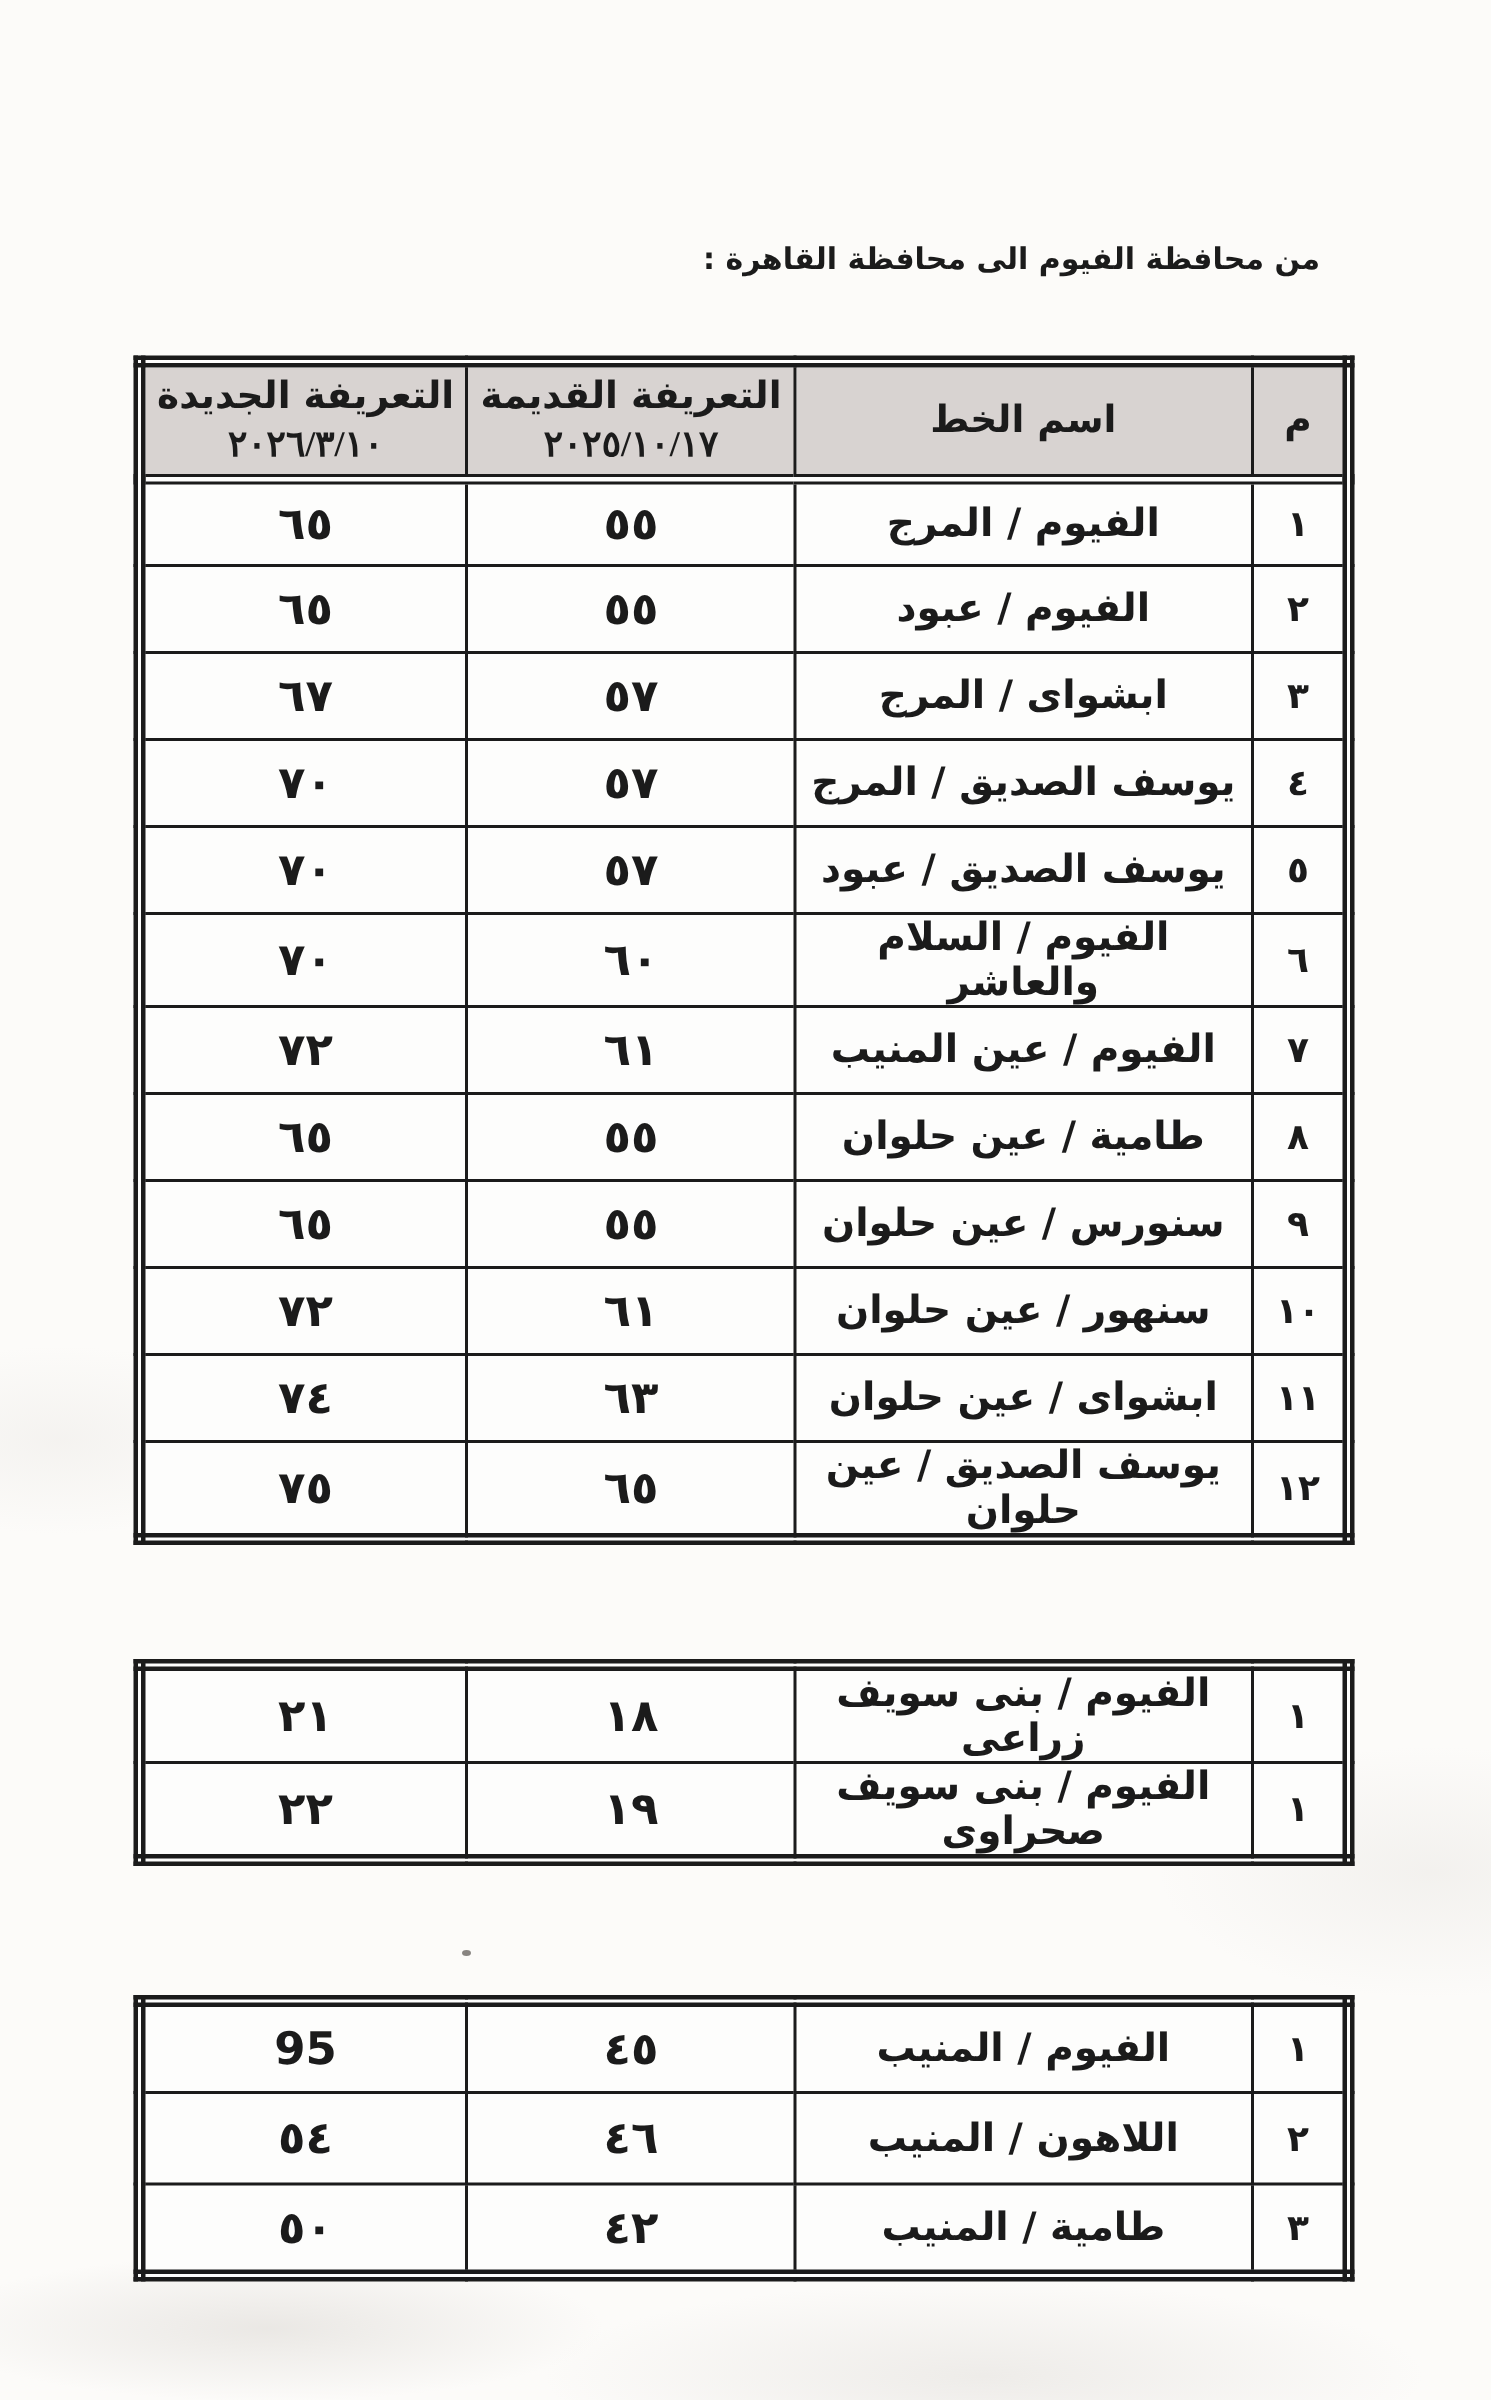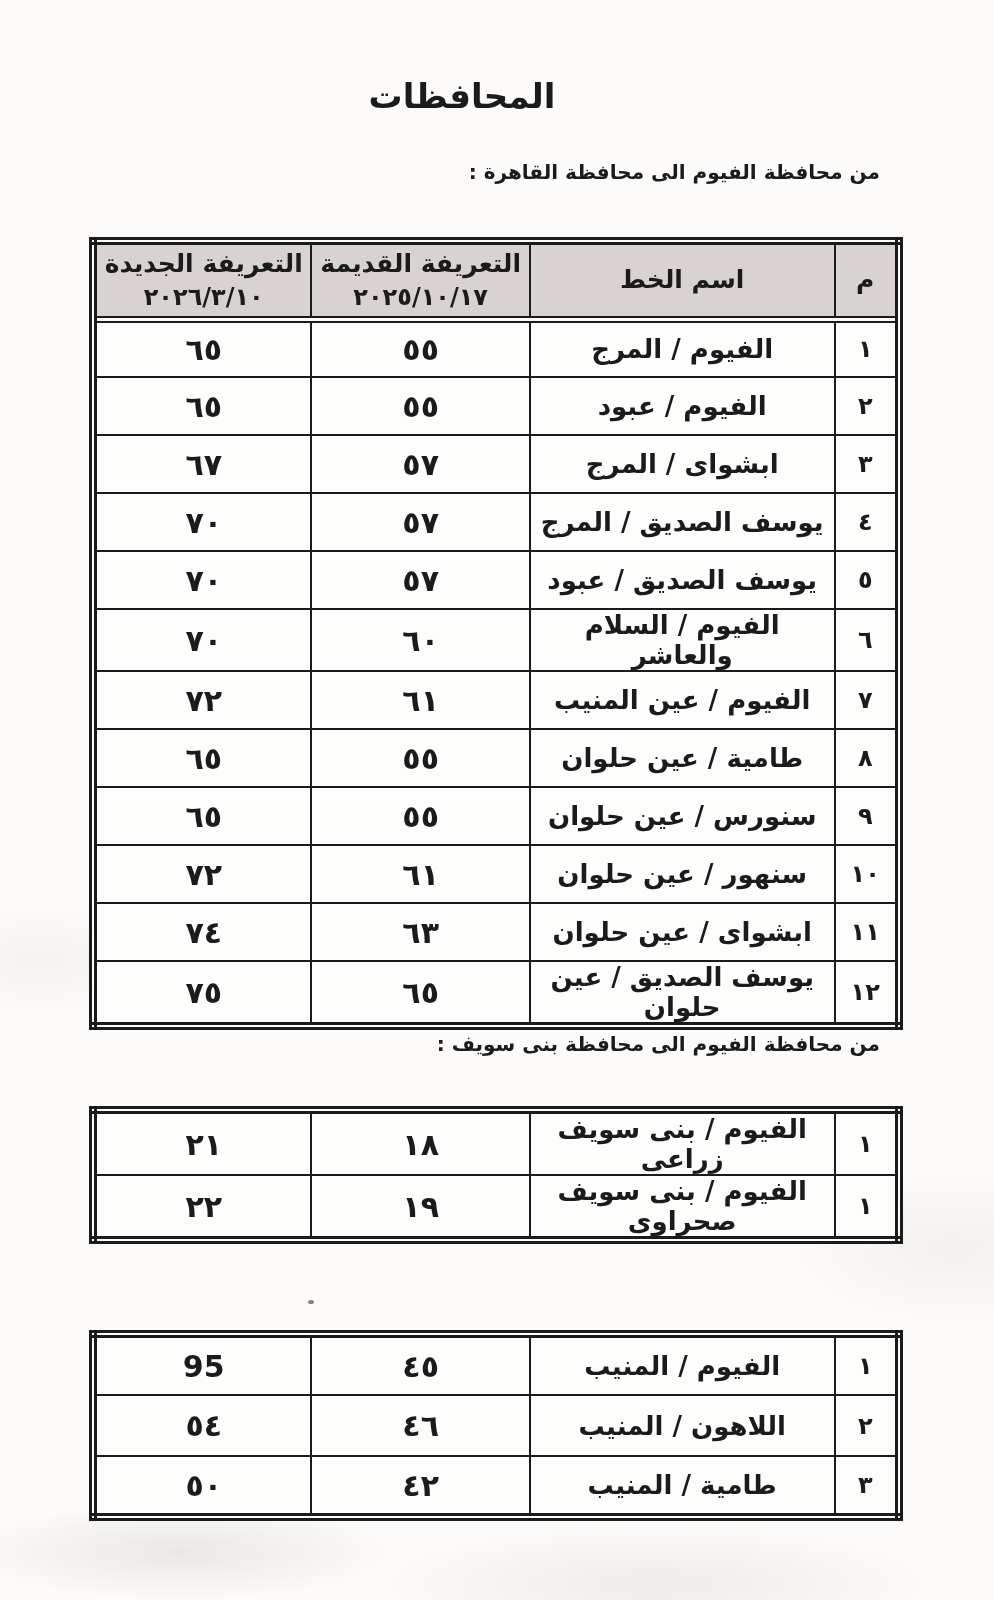--- a/index.html
+++ b/index.html
@@ -63,34 +63,33 @@
   .t-cairo thead tr{height:78px;}
   .t-cairo tbody tr{height:58px;}
   .t-benisuef tbody tr{height:63px;}
   .t-giza tbody tr{height:61px;}
 
   .c-line{ text-align:right; padding-right:11px; font-size:26px; }
   .c-num{ font-size:24px; }
   .c-old,.c-new{ font-size:30px; }
   .hdr-num{ font-size:27px; }
   .hdr-line{ font-size:26px; }
-  .hdr-sub{ font-size:24px; }
+  .hdr-sub{ font-size:24px;font-family:Liberation Serif, serif; }
 
   .scan-speck{
     position:absolute; top:1300px; left:308px;
     width:6px;height:4px;border-radius:50%;
     background:#6a6763; opacity:.8;
   }
 </style>
 </head>
 <body>
 
 <div class="page">
 
-  <div class="doc-title">المحافظات</div>
 
   <div class="section-heading heading-cairo">من محافظة الفيوم الى محافظة القاهرة :</div>
 
   <table class="fare-table t-cairo">
     <colgroup>
       <col style="width:8%">
         <col style="width:37.8%">
         <col style="width:27.1%">
         <col style="width:27.1%">
     </colgroup>
@@ -189,21 +188,20 @@
 
         <tr>
           <td class="c-num">١٢</td>
           <td class="c-line">يوسف الصديق / عين حلوان</td>
           <td class="c-old">٦٥</td>
           <td class="c-new">٧٥</td>
         </tr>
       </tbody>
   </table>
 
-  <div class="section-heading heading-benisuef">من محافظة الفيوم الى محافظة بنى سويف :</div>
 
   <table class="fare-table t-benisuef">
     <colgroup>
       <col style="width:8%">
         <col style="width:37.8%">
         <col style="width:27.1%">
         <col style="width:27.1%">
     </colgroup>
     <tbody>
 

